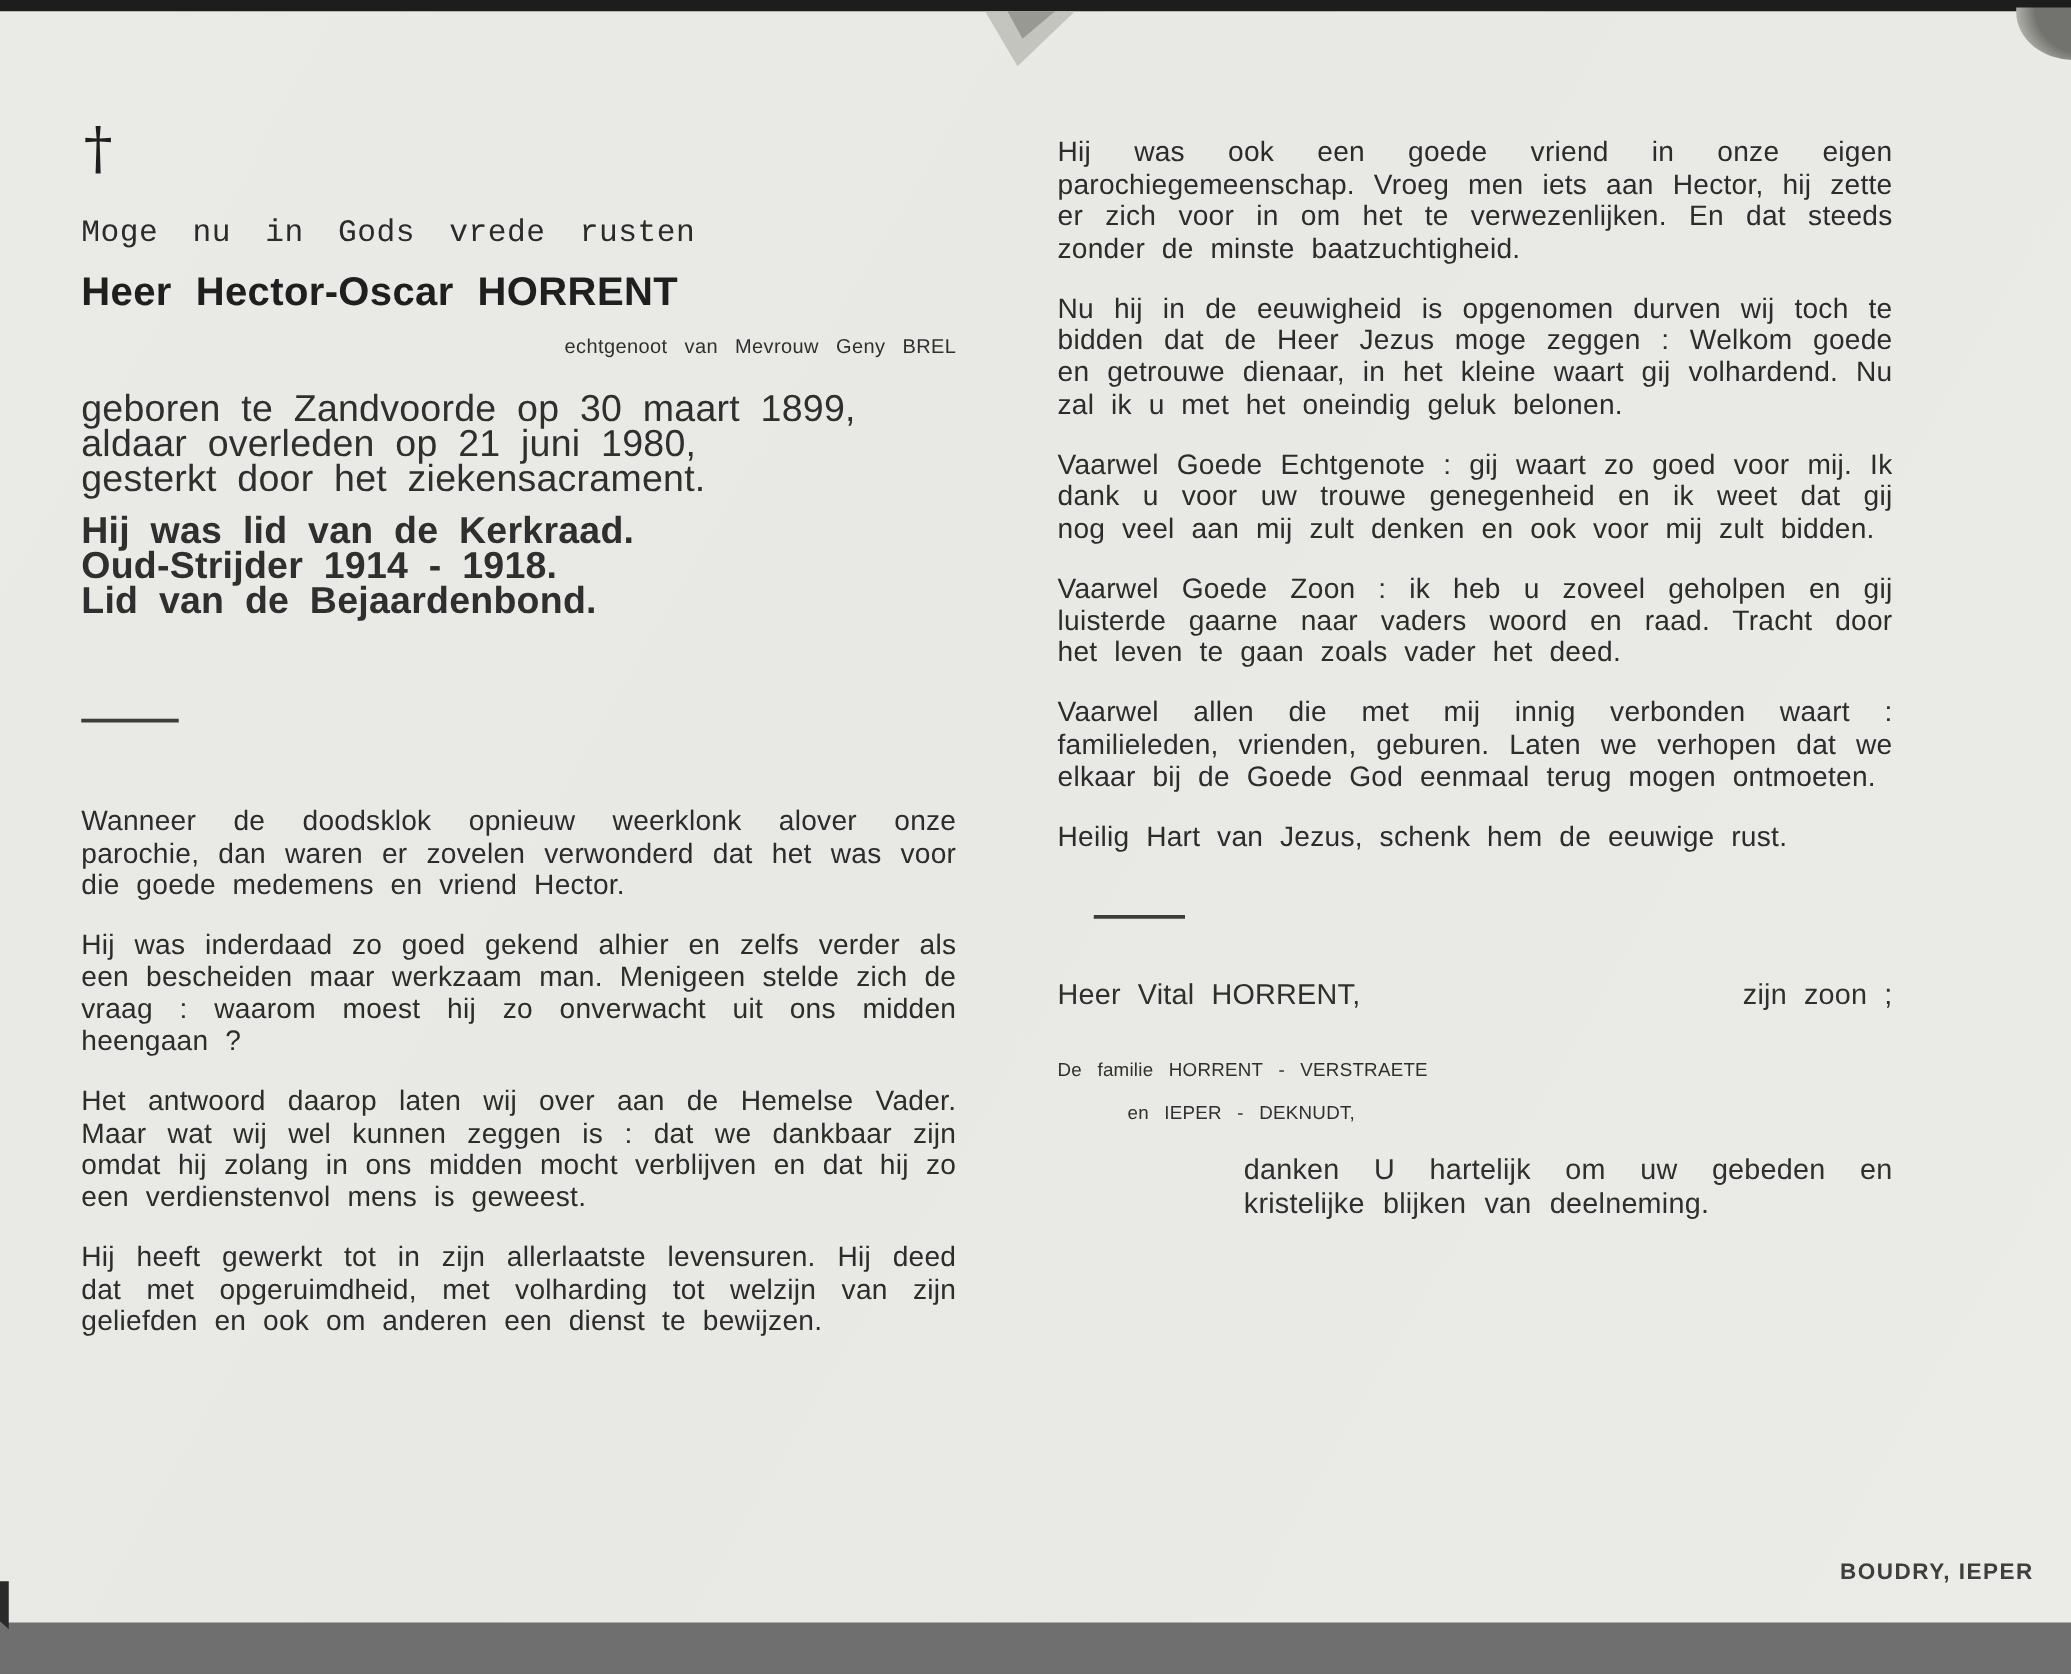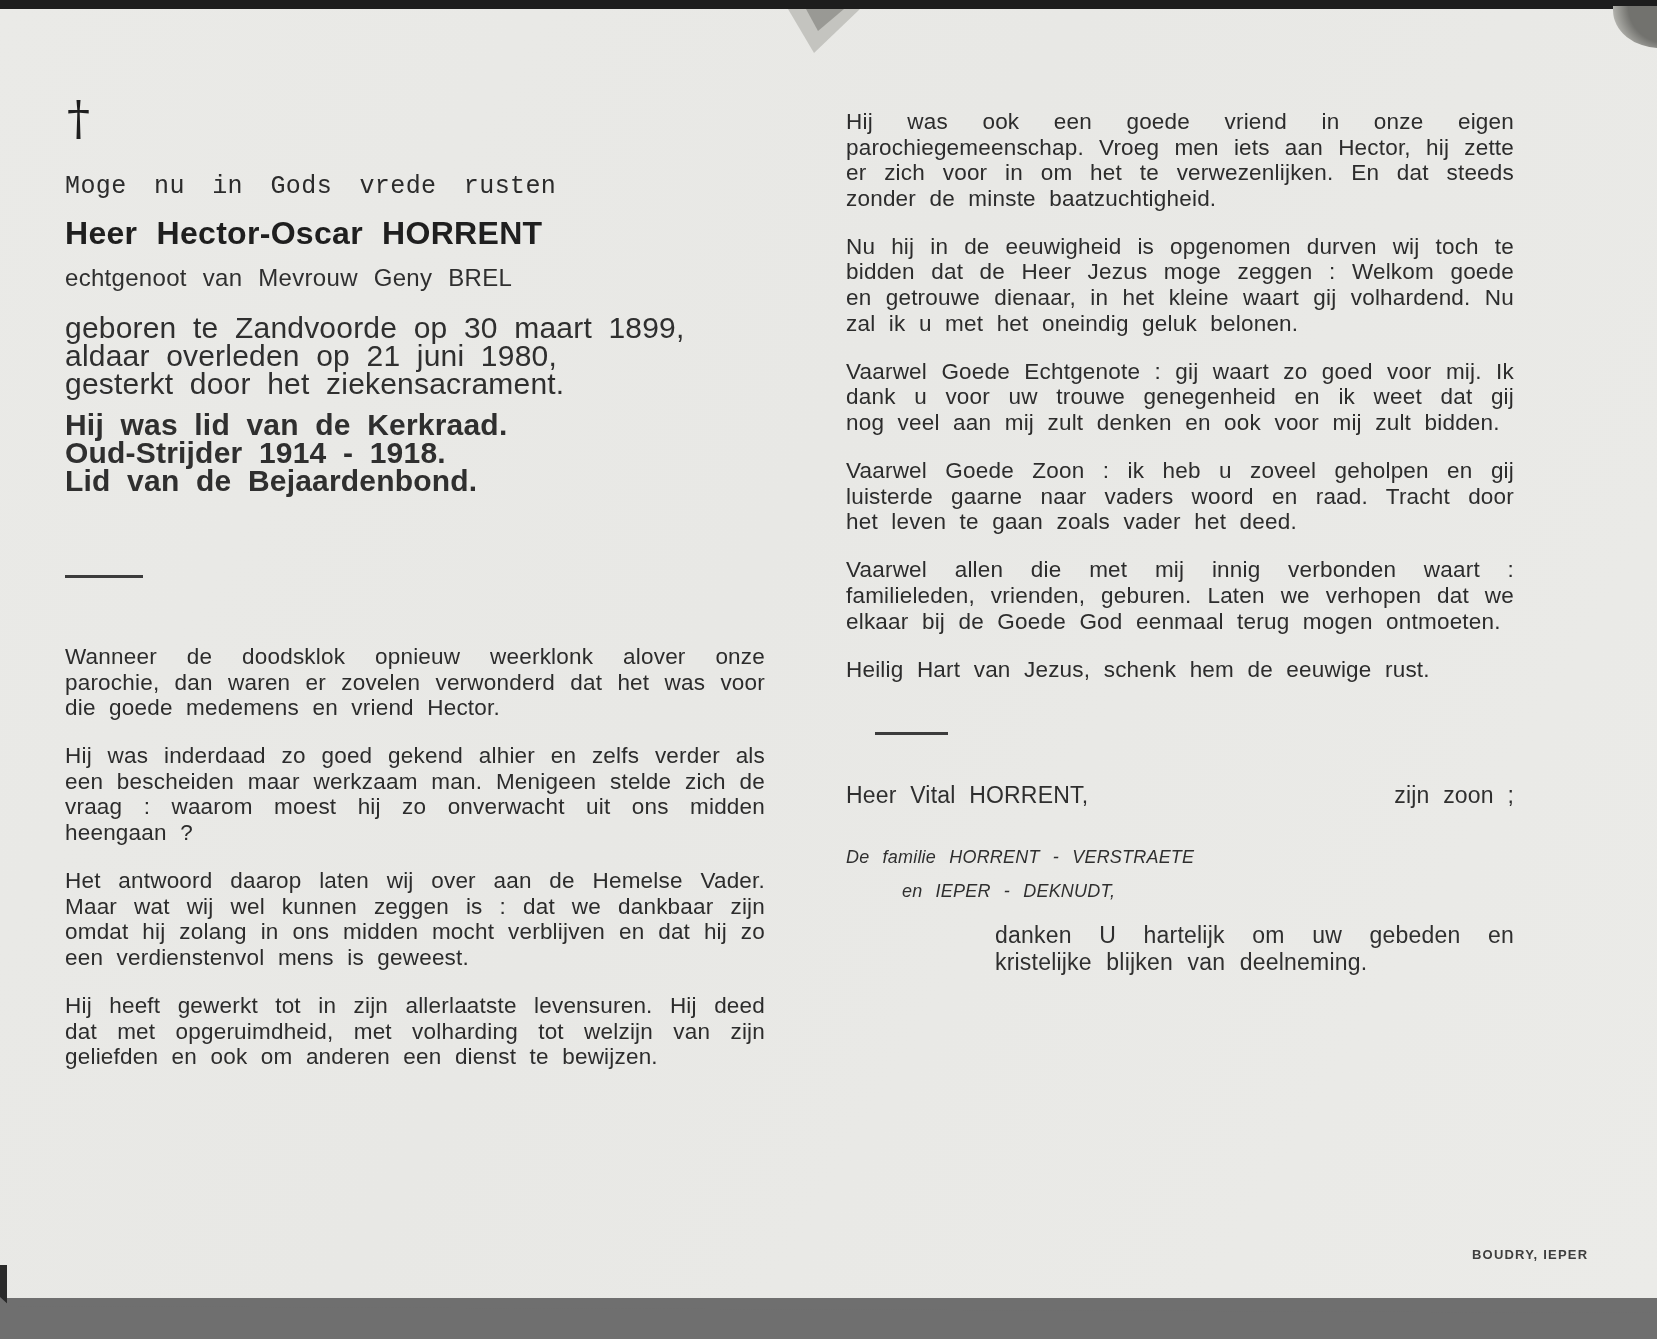--- a/index.html
+++ b/index.html
@@ -73,22 +73,22 @@
     font-family: Liberation Mono, monospace;
   }
   .deceased-name {
     margin-top: 12px;
     font-size: 32px; line-height: 38px; font-weight: bold;
     word-spacing: 10px; letter-spacing: 0.3px;
     color: #1f1f1f;
   }
   .spouse-line {
     margin-top: 11px;
-    font-size: 24px; line-height: 30px;
-    word-spacing: 9px; letter-spacing: 0.3px;
+    font-size: 16px; line-height: 30px;
+    word-spacing: 9px; letter-spacing: 0.3px; text-align: right;
   }
   .vitals { margin-top: 21px; }
   .memberships { margin-top: 13px; font-weight: bold; }
   .plain-line {
     font-size: 30px; line-height: 28px;
     word-spacing: 8px; letter-spacing: 0.2px;
   }
   .divider {
     border: none; border-top: 3px solid #3c3c3c;
     width: 78px; margin: 0;
@@ -115,33 +115,33 @@
   }
   .family-row-wide { display: block; margin-bottom: 0; }
   .relation-own-line {
     text-align: right;
     font-size: 23px; line-height: 25px;
     word-spacing: 7px;
     margin-top: 10px;
   }
   .family-closing { margin-top: 36px; }
   .closing-line {
-    font-size: 18px; line-height: 26px;
-    word-spacing: 8px; letter-spacing: 0.2px; font-style: italic;
+    font-size: 15px; line-height: 26px;
+    word-spacing: 8px; letter-spacing: 0.2px;
   }
   .closing-line.indented { margin-left: 56px; margin-top: 8px; }
   .thanks-block {
     margin-top: 18px; margin-left: 149px;
     font-size: 23px; line-height: 27px;
     text-align: justify;
     word-spacing: 8px; letter-spacing: 0.2px;
   }
   .printer-credit {
     position: absolute; left: 1472px; top: 1247px;
-    font-size: 13px; font-weight: bold;
+    font-size: 18px; font-weight: bold;
     letter-spacing: 1.2px; color: #3e3e3e;
   }
 </style>
 </head>
 <body>
 
 <div class="paper">
 
   <div class="col-left">
     <div class="cross">†</div>

